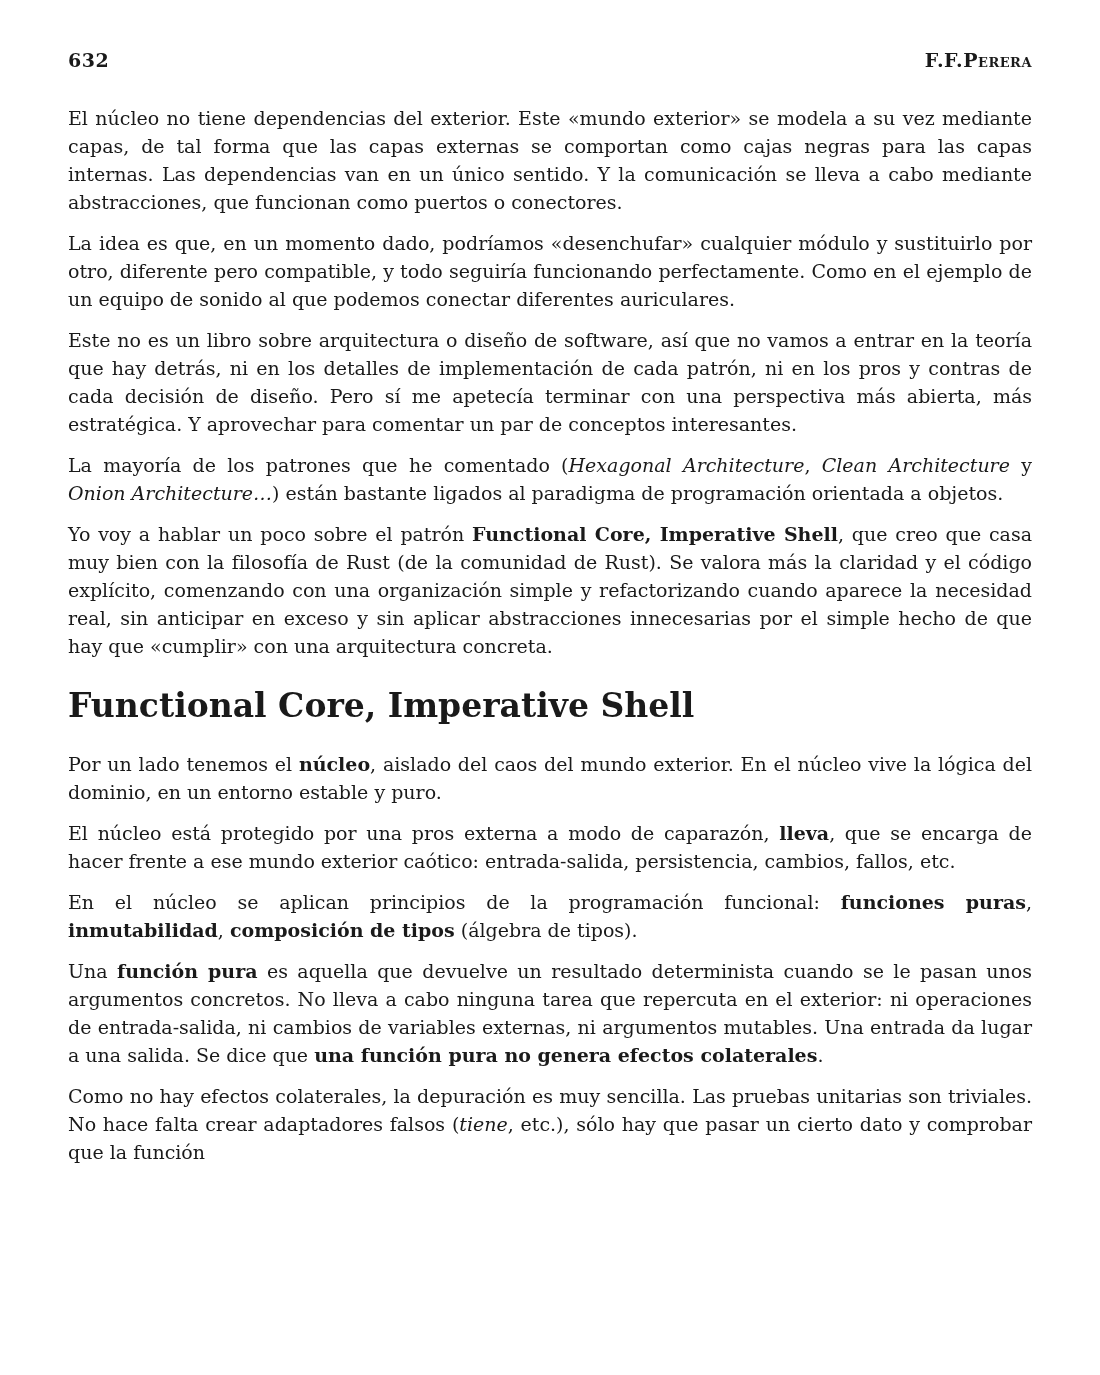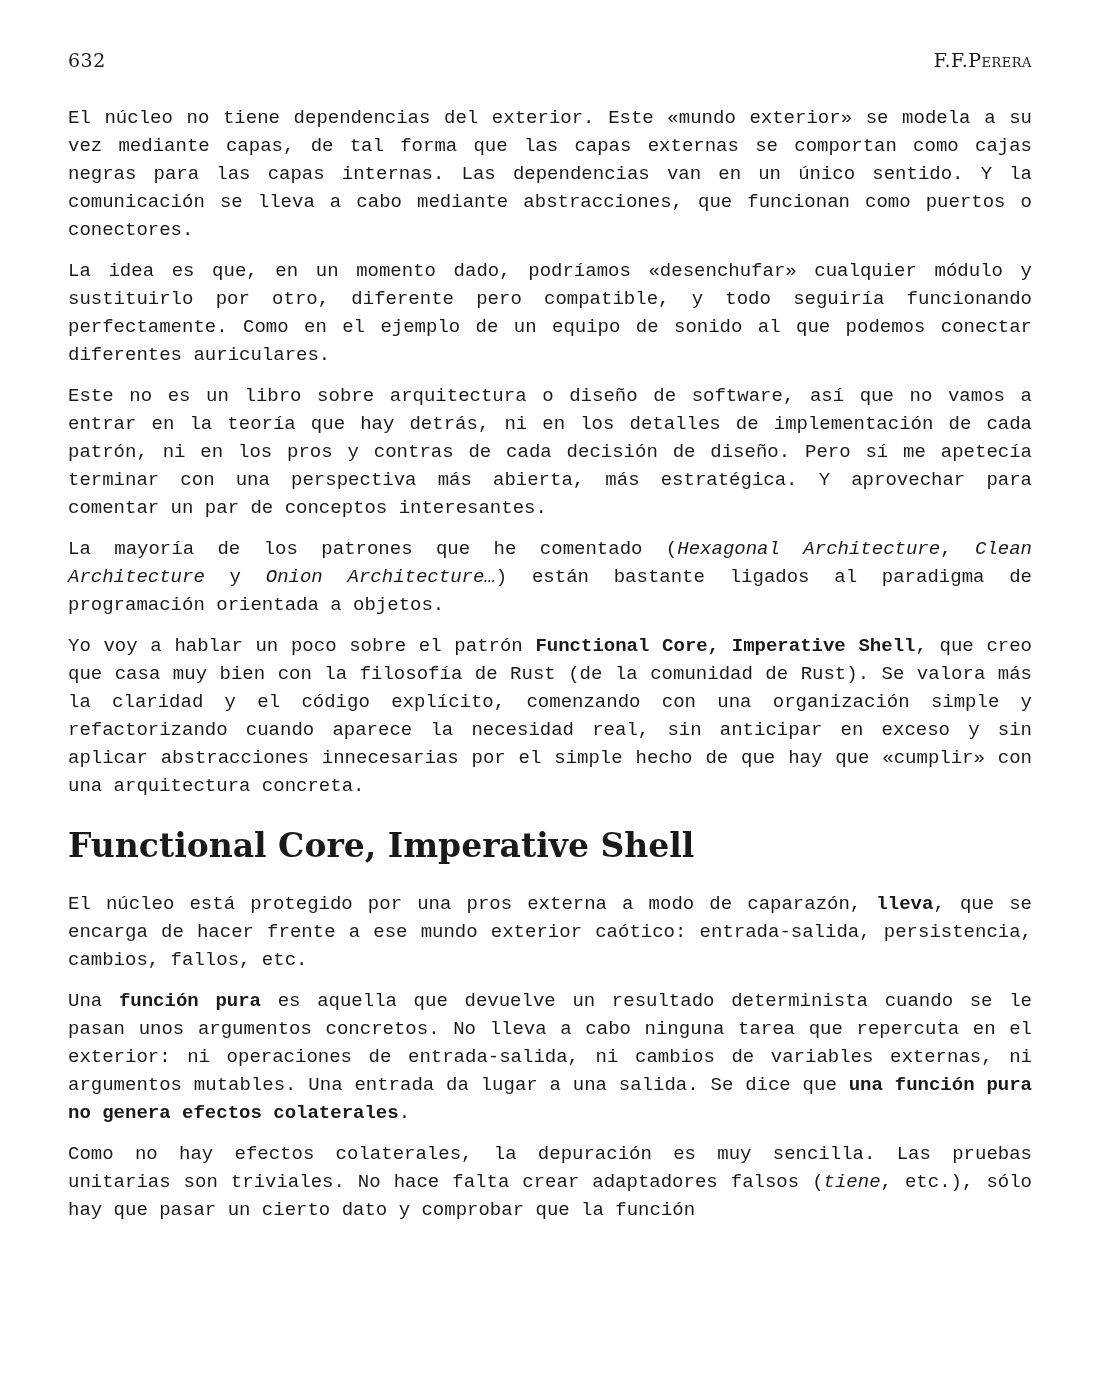--- a/index.html
+++ b/index.html
@@ -20,38 +20,38 @@
     height: 1375px;
     padding: 48px 68px 0 68px;
     background: #ffffff;
   }
   .running-header {
     display: flex;
     justify-content: space-between;
     align-items: baseline;
     font-size: 19px;
     line-height: 24px;
+    font-weight: bold;
   }
   .running-header .page-num {
     letter-spacing: 0.5px;
   }
   .running-header .author {
     font-variant: small-caps;
     letter-spacing: 0.5px;
   }
   .page-content {
     margin-top: 32px;
   }
   .para {
     margin: 12px 0 13px 0;
     font-size: 19px;
     line-height: 28px;
     text-align: justify;
     text-justify: inter-word;
-    font-family: Liberation Mono, monospace;
   }
   .para .bold { font-weight: bold; }
   .para .italic { font-style: italic; }
   .section-heading {
     font-size: 33px;
     font-weight: bold;
     line-height: 44px;
     margin: 24px 0 22px 0;
     letter-spacing: 0px;
   }
@@ -64,17 +64,19 @@
     <span class="page-num">632</span>
     <span class="author">F.F.Perera</span>
   </div>
   <div class="page-content">
       <p class="para"><span class="seg">El núcleo no tiene dependencias del exterior. Este «mundo exterior» se modela a su vez mediante capas, de tal forma que las capas externas se comportan como cajas negras para las capas internas. Las dependencias van en un único sentido. Y la comunicación se lleva a cabo mediante abstracciones, que funcionan como puertos o conectores.</span></p>
       <p class="para"><span class="seg">La idea es que, en un momento dado, podríamos «desenchufar» cualquier módulo y sustituirlo por otro, diferente pero compatible, y todo seguiría funcionando perfectamente. Como en el ejemplo de un equipo de sonido al que podemos conectar diferentes auriculares.</span></p>
       <p class="para"><span class="seg">Este no es un libro sobre arquitectura o diseño de software, así que no vamos a entrar en la teoría que hay detrás, ni en los detalles de implementación de cada patrón, ni en los pros y contras de cada decisión de diseño. Pero sí me apetecía terminar con una perspectiva más abierta, más estratégica. Y aprovechar para comentar un par de conceptos interesantes.</span></p>
       <p class="para"><span class="seg">La mayoría de los patrones que he comentado (</span><span class="seg italic">Hexagonal Architecture</span><span class="seg">, </span><span class="seg italic">Clean Architecture</span><span class="seg"> y </span><span class="seg italic">Onion Architecture…</span><span class="seg">) están bastante ligados al paradigma de programación orientada a objetos.</span></p>
       <p class="para"><span class="seg">Yo voy a hablar un poco sobre el patrón </span><span class="seg bold">Functional Core, Imperative Shell</span><span class="seg">, que creo que casa muy bien con la filosofía de Rust (de la comunidad de Rust). Se valora más la claridad y el código explícito, comenzando con una organización simple y refactorizando cuando aparece la necesidad real, sin anticipar en exceso y sin aplicar abstracciones innecesarias por el simple hecho de que hay que «cumplir» con una arquitectura concreta.</span></p>
       <h1 class="section-heading">Functional Core, Imperative Shell</h1>
+      <p class="para"><span class="seg">Por un lado tenemos el </span><span class="seg bold">núcleo</span><span class="seg">, aislado del caos del mundo exterior. En el núcleo vive la lógica del dominio, en un entorno estable y puro.</span></p>
       <p class="para"><span class="seg">El núcleo está protegido por una pros externa a modo de caparazón, </span><span class="seg bold">lleva</span><span class="seg">, que se encarga de hacer frente a ese mundo exterior caótico: entrada-salida, persistencia, cambios, fallos, etc.</span></p>
+      <p class="para"><span class="seg">En el núcleo se aplican principios de la programación funcional: </span><span class="seg bold">funciones puras</span><span class="seg">, </span><span class="seg bold">inmutabilidad</span><span class="seg">, </span><span class="seg bold">composición de tipos</span><span class="seg"> (álgebra de tipos).</span></p>
       <p class="para"><span class="seg">Una </span><span class="seg bold">función pura</span><span class="seg"> es aquella que devuelve un resultado determinista cuando se le pasan unos argumentos concretos. No lleva a cabo ninguna tarea que repercuta en el exterior: ni operaciones de entrada-salida, ni cambios de variables externas, ni argumentos mutables. Una entrada da lugar a una salida. Se dice que </span><span class="seg bold">una función pura no genera efectos colaterales</span><span class="seg">.</span></p>
       <p class="para"><span class="seg">Como no hay efectos colaterales, la depuración es muy sencilla. Las pruebas unitarias son triviales. No hace falta crear adaptadores falsos (</span><span class="seg italic">tiene</span><span class="seg">, etc.), sólo hay que pasar un cierto dato y comprobar que la función</span></p>
     </div>
 </div>
 
 </body></html>

